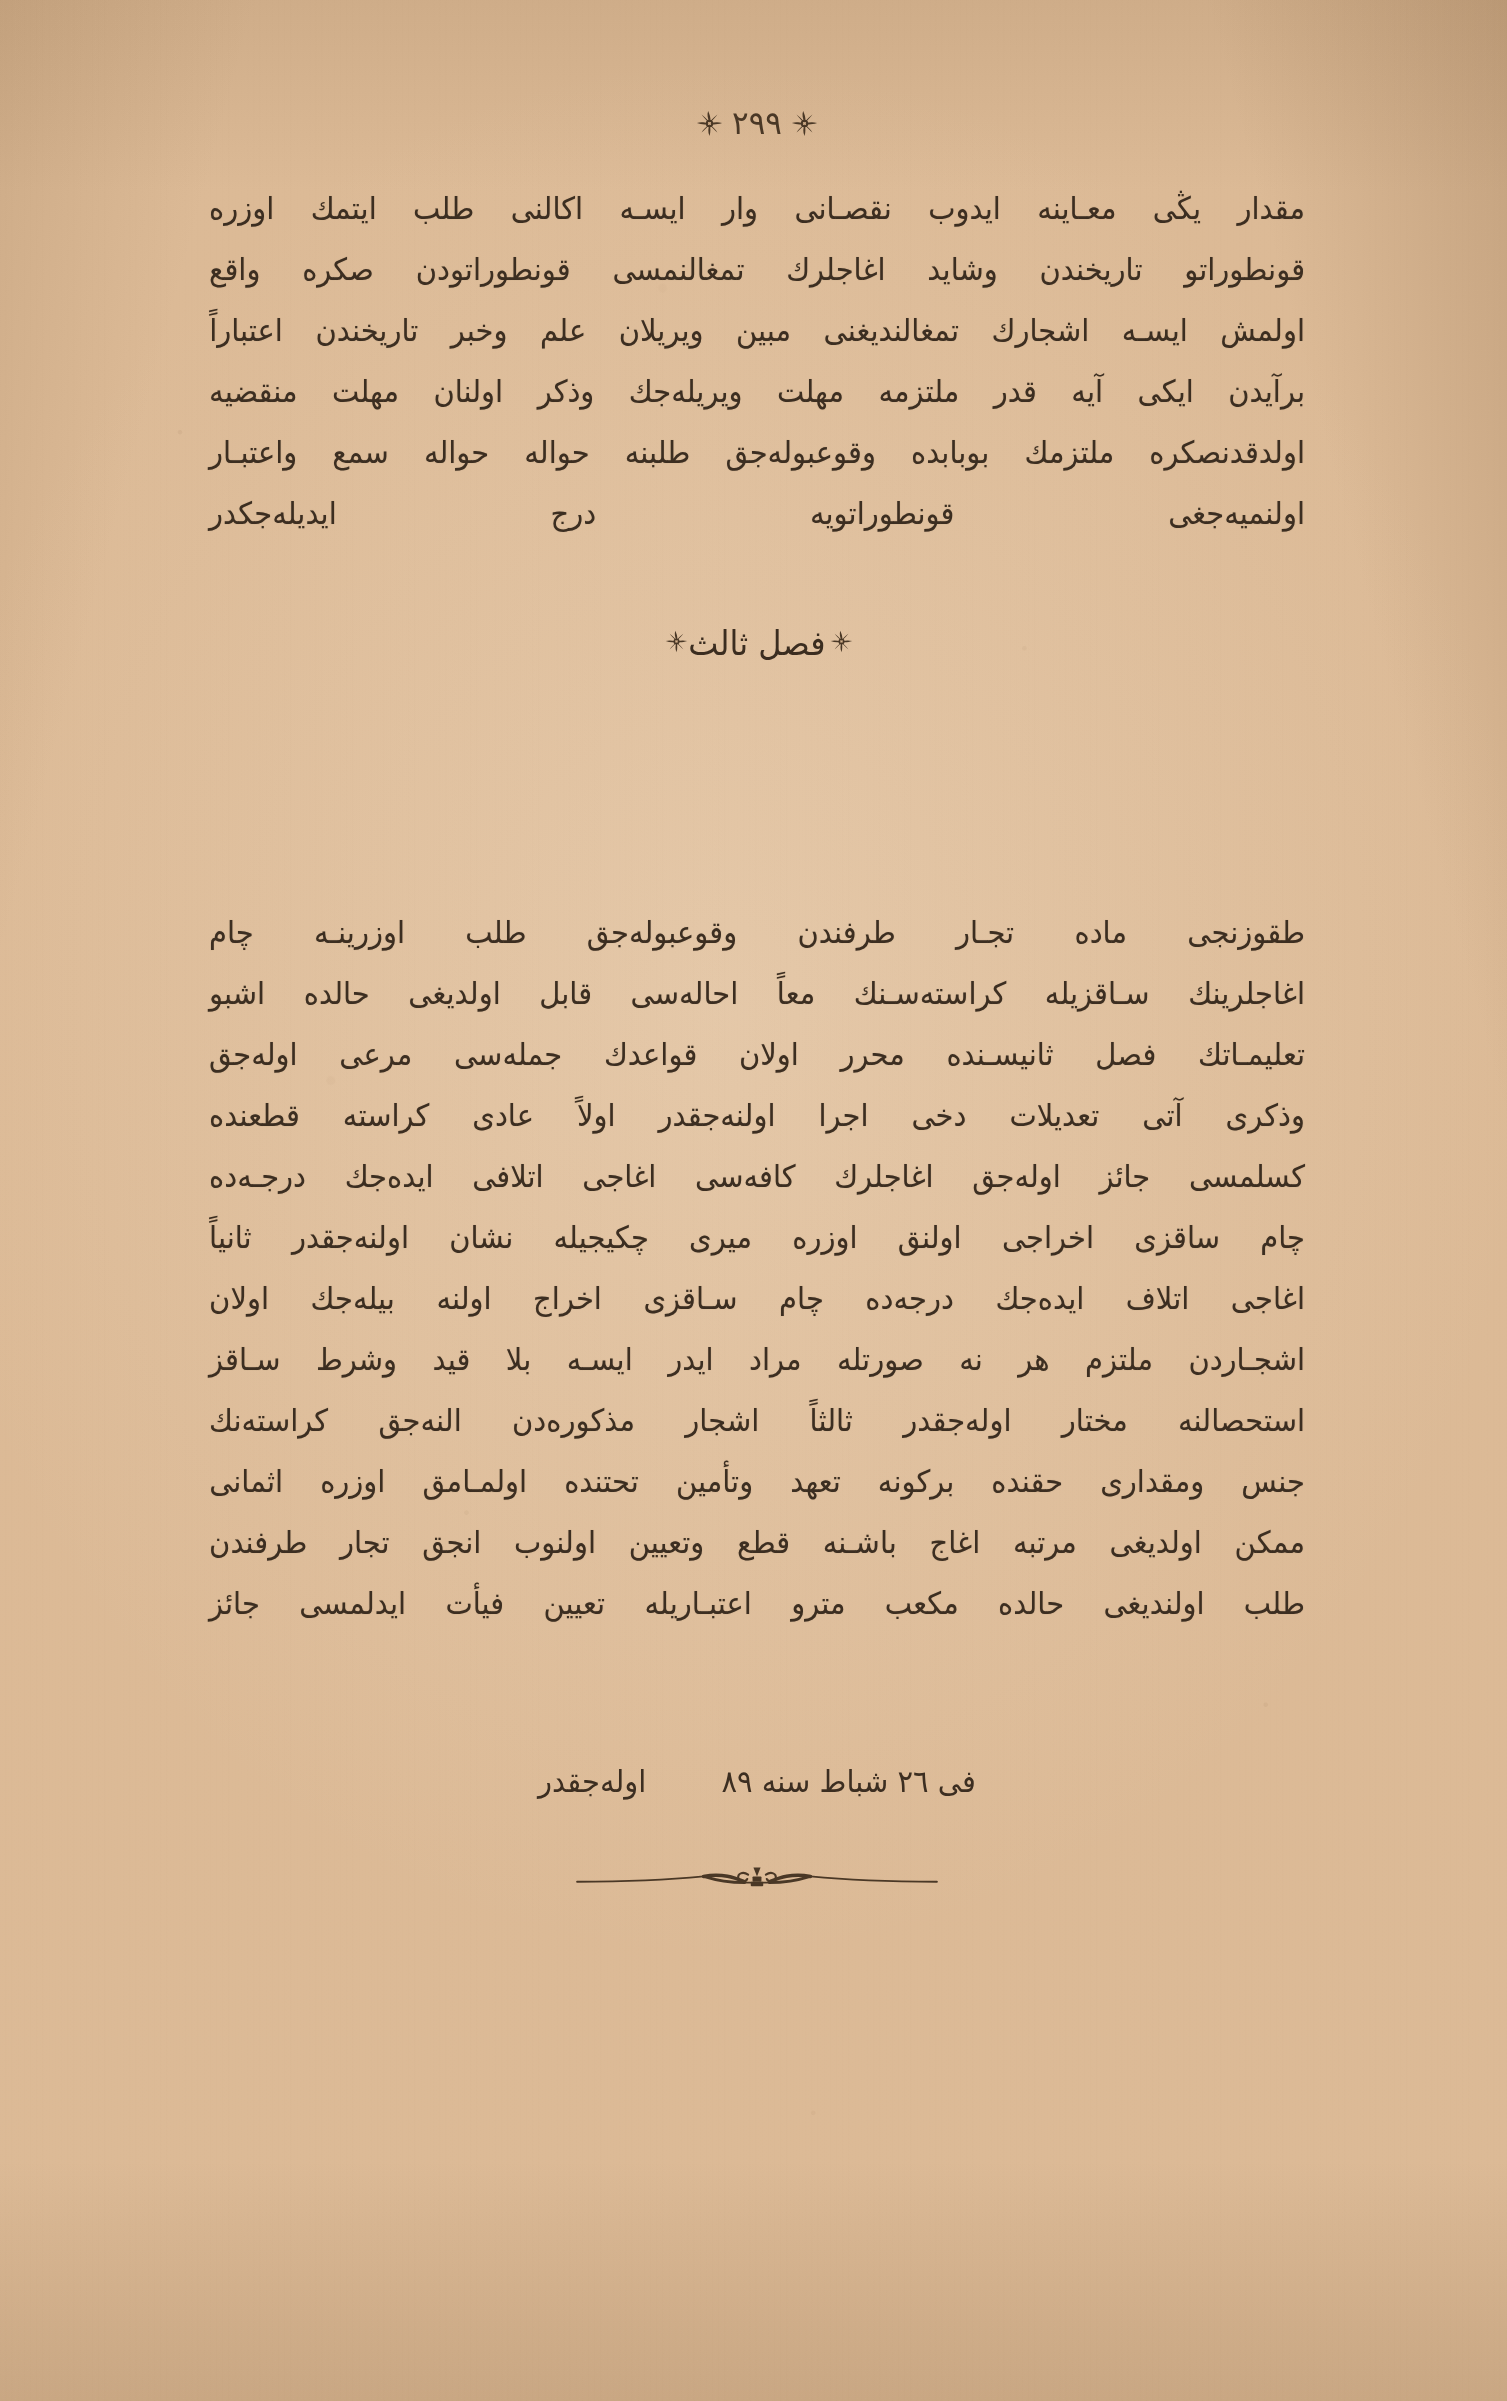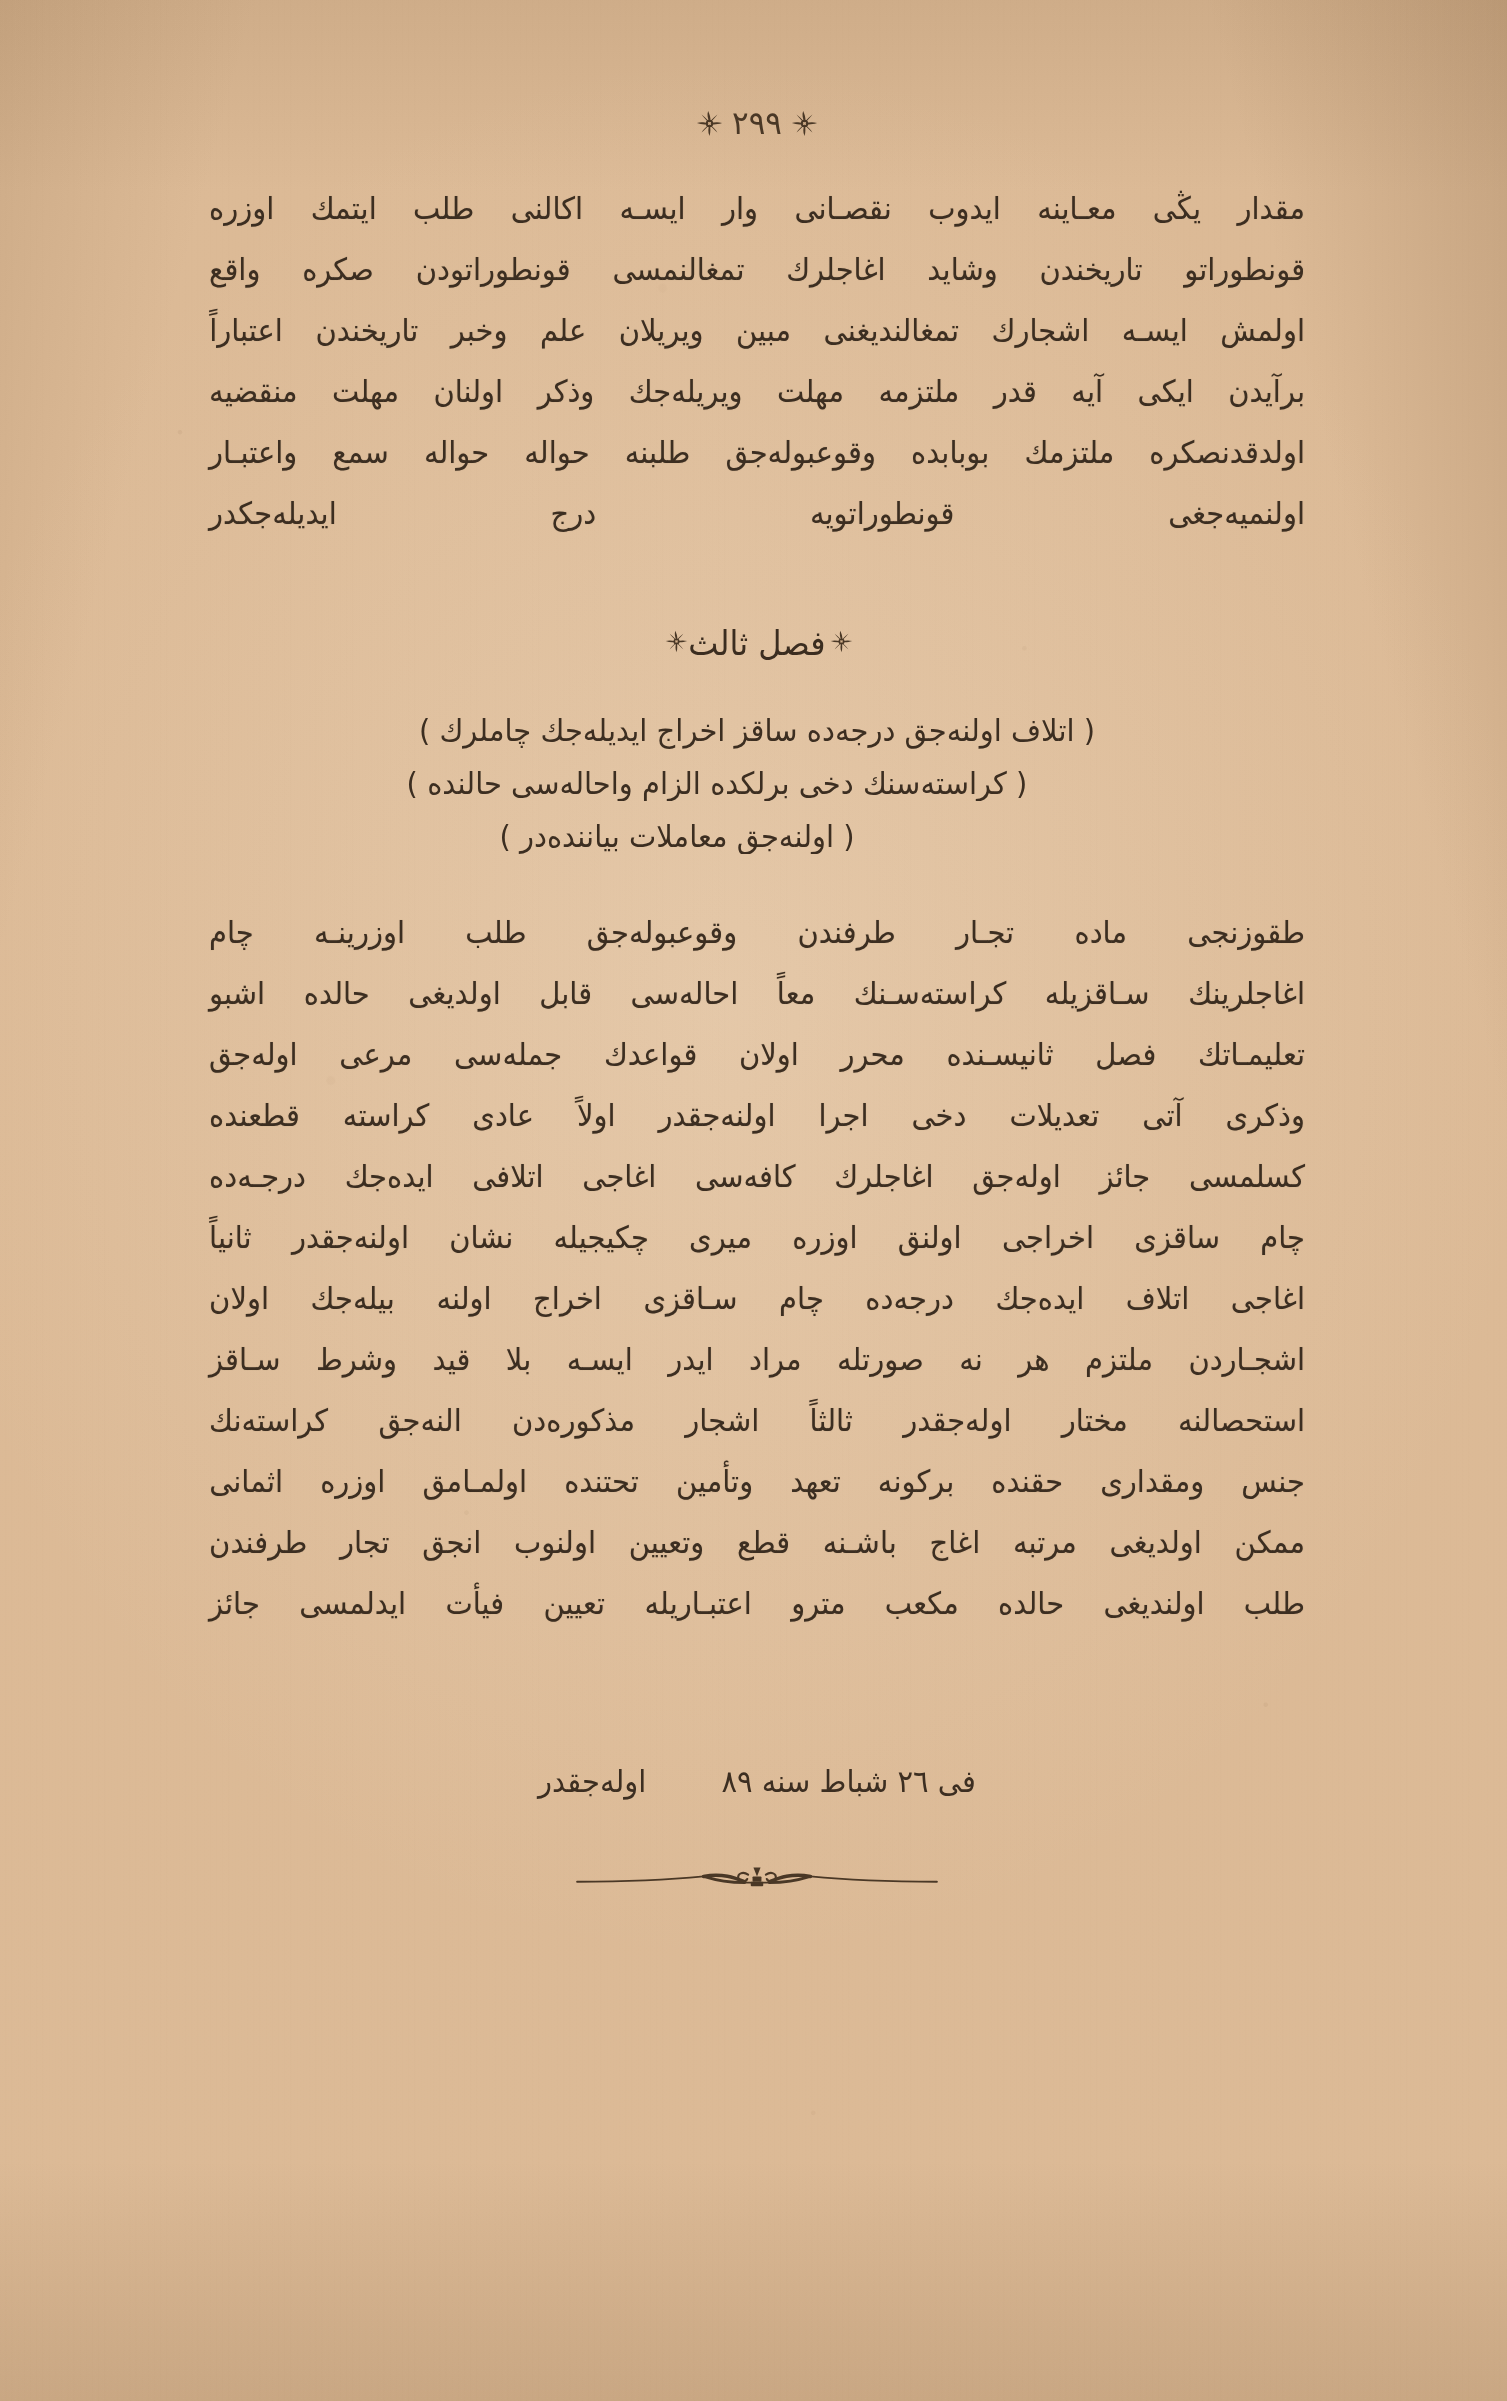--- a/index.html
+++ b/index.html
@@ -318,25 +318,20 @@
             <path d="M16 15 C20 13.5 24 13 29 14.5 C24 16 20 16.5 17 15.8 Z"></path>
             <path d="M13.6 13.2 C10.4 10.2 8 7.6 6.2 5 C8.8 7 11.2 9.6 14.2 12.4 Z"></path>
             <path d="M16.4 16.8 C19.6 19.8 22 22.4 23.8 25 C21.2 23 18.8 20.4 15.8 17.6 Z"></path>
             <path d="M16.4 13.2 C19.6 10.2 22 7.6 23.8 5 C21.2 7 18.8 9.6 15.8 12.4 Z"></path>
             <path d="M13.6 16.8 C10.4 19.8 8 22.4 6.2 25 C8.8 23 11.2 20.4 14.2 17.6 Z"></path>
           </g>
         </svg>
       </span>
     </div>
 
-    <div class="subtitles">
-      <div class="subtitle sub-1">( اتلاف اولنه‌جق درجه‌ده ساقز اخراج ايديله‌جك چاملرك )</div>
-      <div class="subtitle sub-2">( كراسته‌سنك دخی برلكده الزام واحاله‌سی حالنده )</div>
-      <div class="subtitle sub-3">( اولنه‌جق معاملات بياننده‌در )</div>
-    </div>
 
     <div class="body-block para-main">
       <div class="line">
           <span>طقوزنجی</span>
           <span>ماده</span>
           <span>تجـار</span>
           <span>طرفندن</span>
           <span>وقوعبوله‌جق</span>
           <span>طلب</span>
           <span>اوزرينـﻪ</span>

